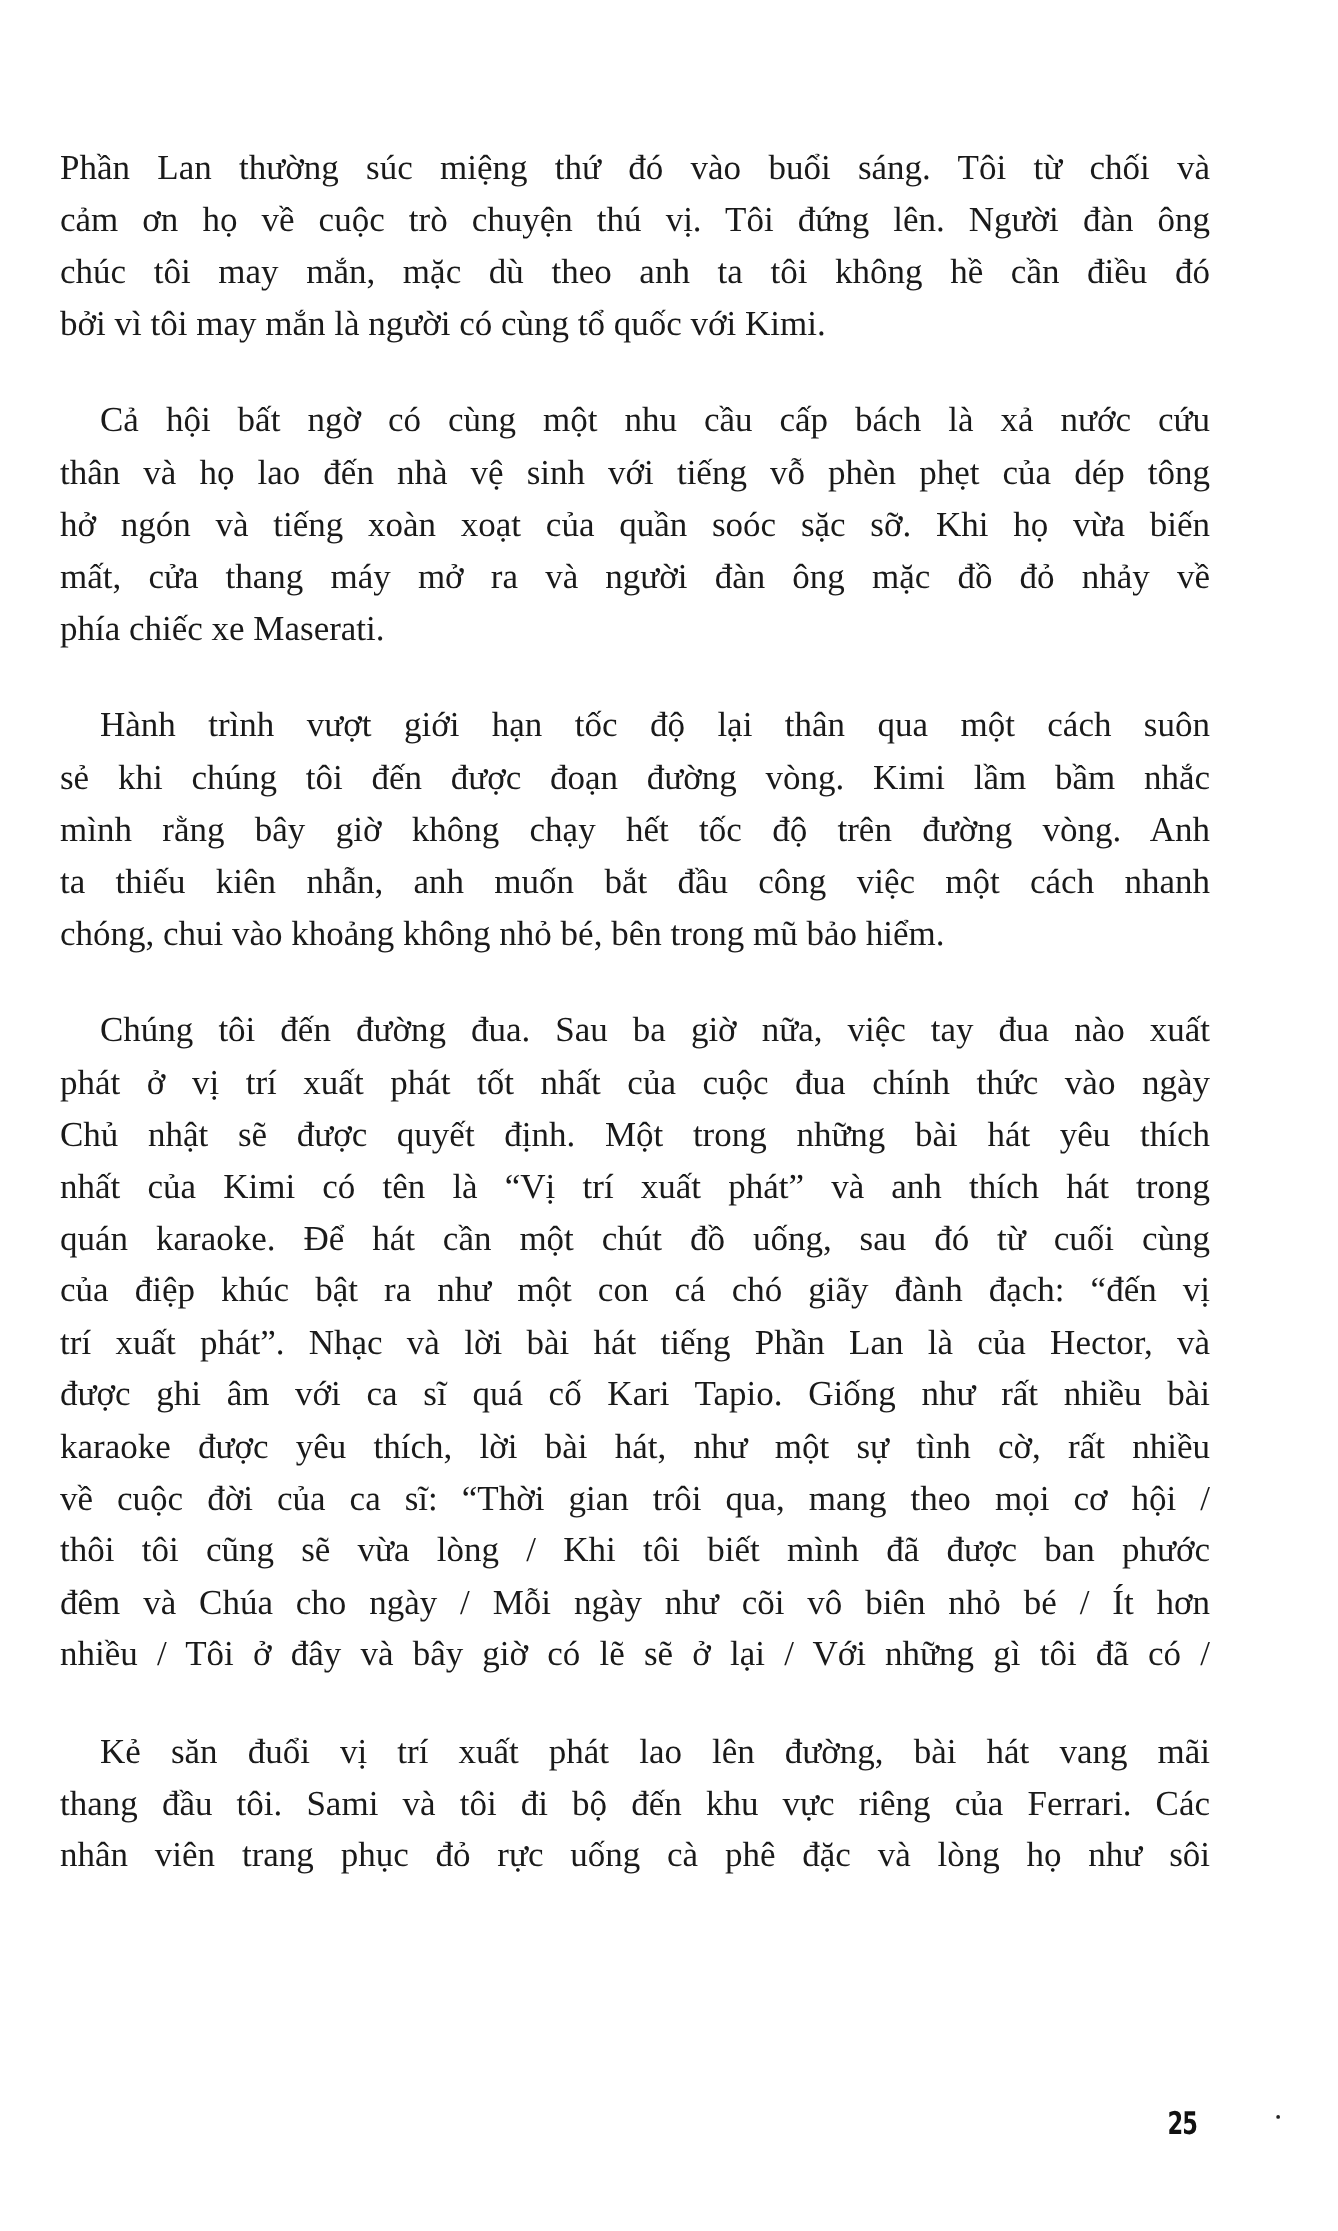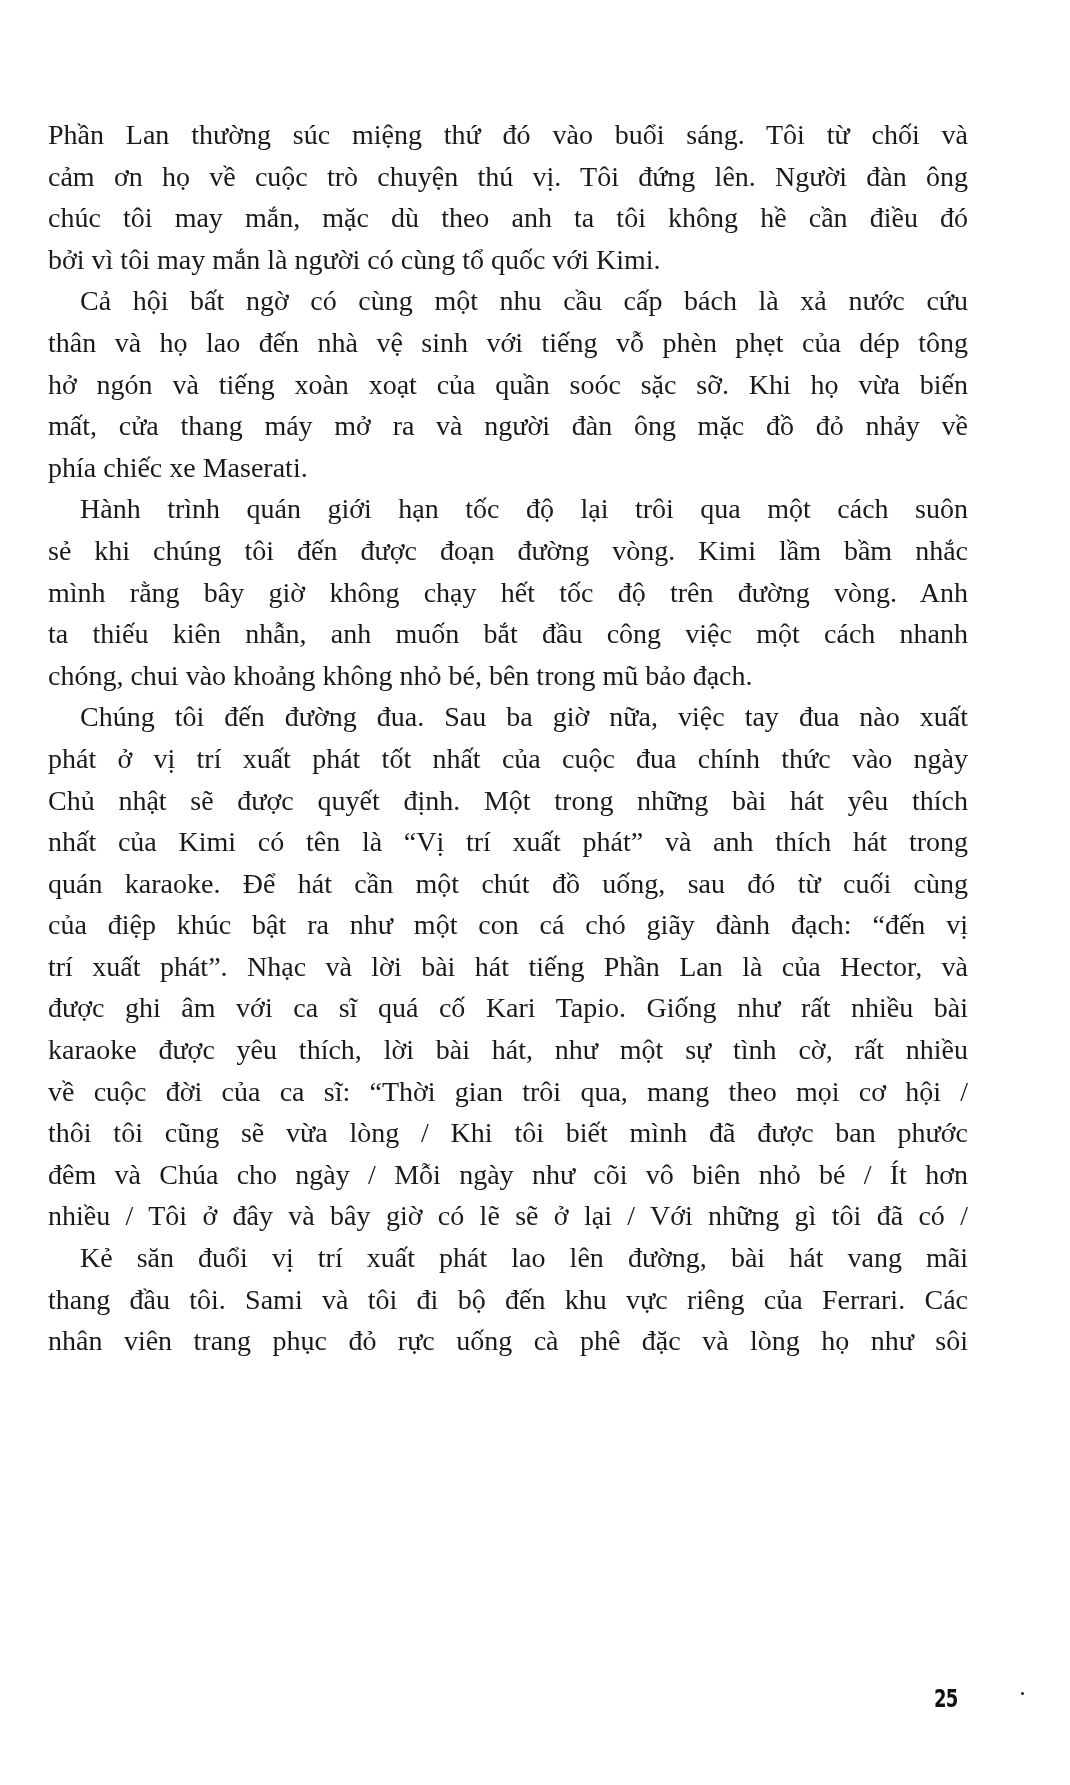--- a/index.html
+++ b/index.html
@@ -37,20 +37,21 @@
       text-align-last: justify;
       width: 920px;
       height: 41.6px;
     }
     .line.last {
       text-align-last: left;
     }
     .line.indent {
       padding-left: 32px;
       width: 888px;
+      margin-top: 36px;
     }
     .page-number {
       position: absolute;
       left: 934px;
       top: 1684px;
       font-family: "DejaVu Sans", sans-serif;
       font-weight: bold;
       font-size: 25px;
       transform: scaleX(0.72);
       transform-origin: left top;
@@ -82,25 +83,25 @@
 
     <div>
       <span class="line indent">Cả hội bất ngờ có cùng một nhu cầu cấp bách là xả nước cứu</span>
       <span class="line">thân và họ lao đến nhà vệ sinh với tiếng vỗ phèn phẹt của dép tông</span>
       <span class="line">hở ngón và tiếng xoàn xoạt của quần soóc sặc sỡ. Khi họ vừa biến</span>
       <span class="line">mất, cửa thang máy mở ra và người đàn ông mặc đồ đỏ nhảy về</span>
       <span class="line last">phía chiếc xe Maserati.</span>
     </div>
 
     <div>
-      <span class="line indent">Hành trình quán giới hạn tốc độ lại trôi qua một cách suôn</span>
+      <span class="line indent">Hành trình vượt giới hạn tốc độ lại thân qua một cách suôn</span>
       <span class="line">sẻ khi chúng tôi đến được đoạn đường vòng. Kimi lầm bầm nhắc</span>
       <span class="line">mình rằng bây giờ không chạy hết tốc độ trên đường vòng. Anh</span>
       <span class="line">ta thiếu kiên nhẫn, anh muốn bắt đầu công việc một cách nhanh</span>
-      <span class="line last">chóng, chui vào khoảng không nhỏ bé, bên trong mũ bảo đạch.</span>
+      <span class="line last">chóng, chui vào khoảng không nhỏ bé, bên trong mũ bảo hiểm.</span>
     </div>
 
     <div>
       <span class="line indent">Chúng tôi đến đường đua. Sau ba giờ nữa, việc tay đua nào xuất</span>
       <span class="line">phát ở vị trí xuất phát tốt nhất của cuộc đua chính thức vào ngày</span>
       <span class="line">Chủ nhật sẽ được quyết định. Một trong những bài hát yêu thích</span>
       <span class="line">nhất của Kimi có tên là “Vị trí xuất phát” và anh thích hát trong</span>
       <span class="line">quán karaoke. Để hát cần một chút đồ uống, sau đó từ cuối cùng</span>
       <span class="line">của điệp khúc bật ra như một con cá chó giãy đành đạch: “đến vị</span>
       <span class="line">trí xuất phát”. Nhạc và lời bài hát tiếng Phần Lan là của Hector, và</span>

